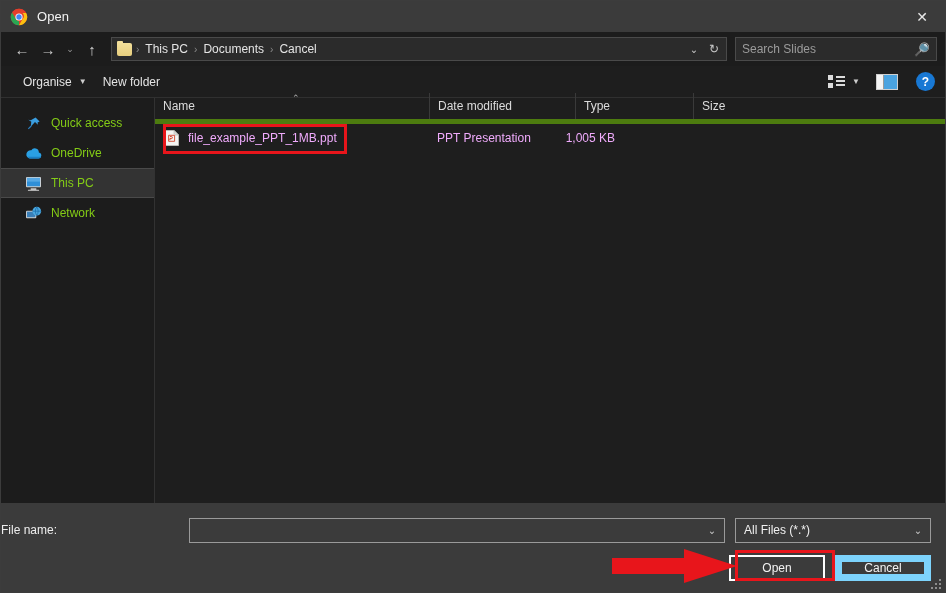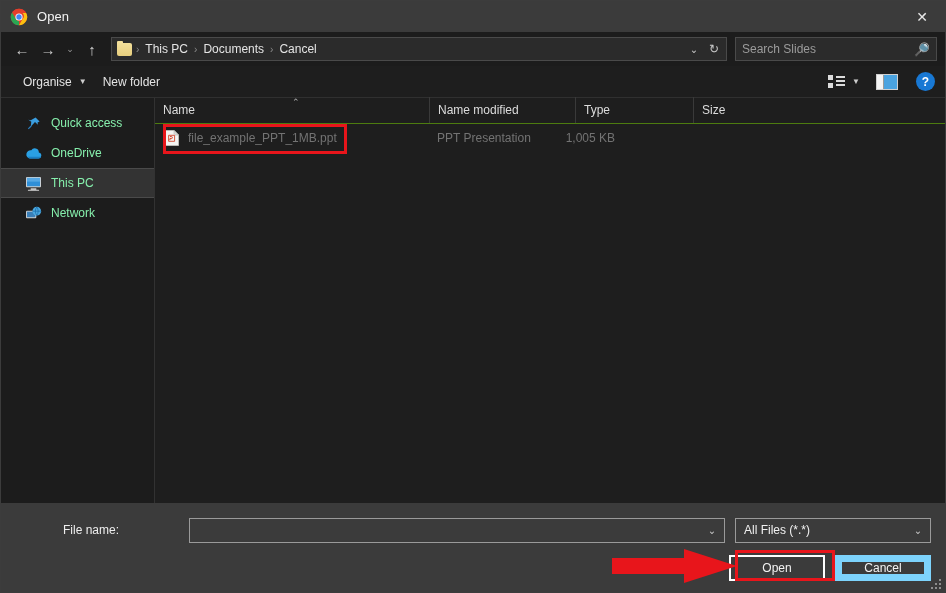--- a/index.html
+++ b/index.html
@@ -229,21 +229,21 @@
     border-right: 1px solid #323232;
     padding-top: 10px;
   }
   .nav-item {
     height: 30px;
     display: flex;
     align-items: center;
     padding-left: 24px;
     cursor: pointer;
     font-size: 12px;
-    color: #86efac;
+    color: #84cc16;
   }
   .nav-item.selected { background: #333333; border: 1px solid #4a4a4a; border-left: 0; border-right: 0; }
   .nav-icon {
     width: 17px; height: 16px;
     margin-right: 9px;
     flex: 0 0 17px;
     display: flex; align-items: center; justify-content: center;
   }
 
   
@@ -251,21 +251,21 @@
     flex: 1 1 auto;
     display: flex;
     flex-direction: column;
     background: #1e1e1e;
     min-width: 0;
   }
   .col-head {
     height: 26px;
     display: flex;
     align-items: flex-end;
-    border-bottom: 1px solid #4d7c0f;
+    border-bottom: 5px solid #4d7c0f;
     flex: 0 0 26px;
     position: relative;
     text-align: center;
   }
   .col {
     height: 26px;
     display: flex;
     align-items: center;
     font-size: 12px;
     color: #dcdcdc;
@@ -288,21 +288,21 @@
     color: #b0b0b0;
     line-height: 1;
   }
 
   .rows { flex: 1 1 auto; padding-top: 2px; }
   .frow {
     height: 24px;
     display: flex;
     align-items: center;
     font-size: 12px;
-    color: #737373;
+    color: #f0abfc;
     cursor: default;
   }
   .cell {
     height: 24px;
     display: flex;
     align-items: center;
     padding-left: 8px;
     box-sizing: border-box;
     overflow: hidden;
     white-space: nowrap;
@@ -328,21 +328,21 @@
   }
   .row-filename {
     display: flex;
     align-items: center;
     height: 26px;
     position: absolute;
     left: 0; right: 14px; top: 14px;
   }
   .fn-label {
     width: 188px;
-    text-align: center;
+    text-align: left;
     padding-right: 8px;
     font-size: 12px;
     color: #ededed;
     flex: 0 0 188px;
   }
   .fn-input {
     flex: 1 1 auto;
     height: 25px;
     background: #3b3b3b;
     border: 1px solid #9a9a9a;
@@ -561,21 +561,21 @@
     </div>
 
     <div class="filepane">
 
       <div class="col-head">
         <div class="col col-name">
           <span>Name</span>
           <span class="sort-caret">⌃</span>
         </div>
         <div class="col col-date">
-          <span>Name modified</span>
+          <span>Date modified</span>
         </div>
         <div class="col col-type">
           <span>Type</span>
         </div>
         <div class="col col-size">
           <span>Size</span>
         </div>
       </div>
 
       <div class="rows">

